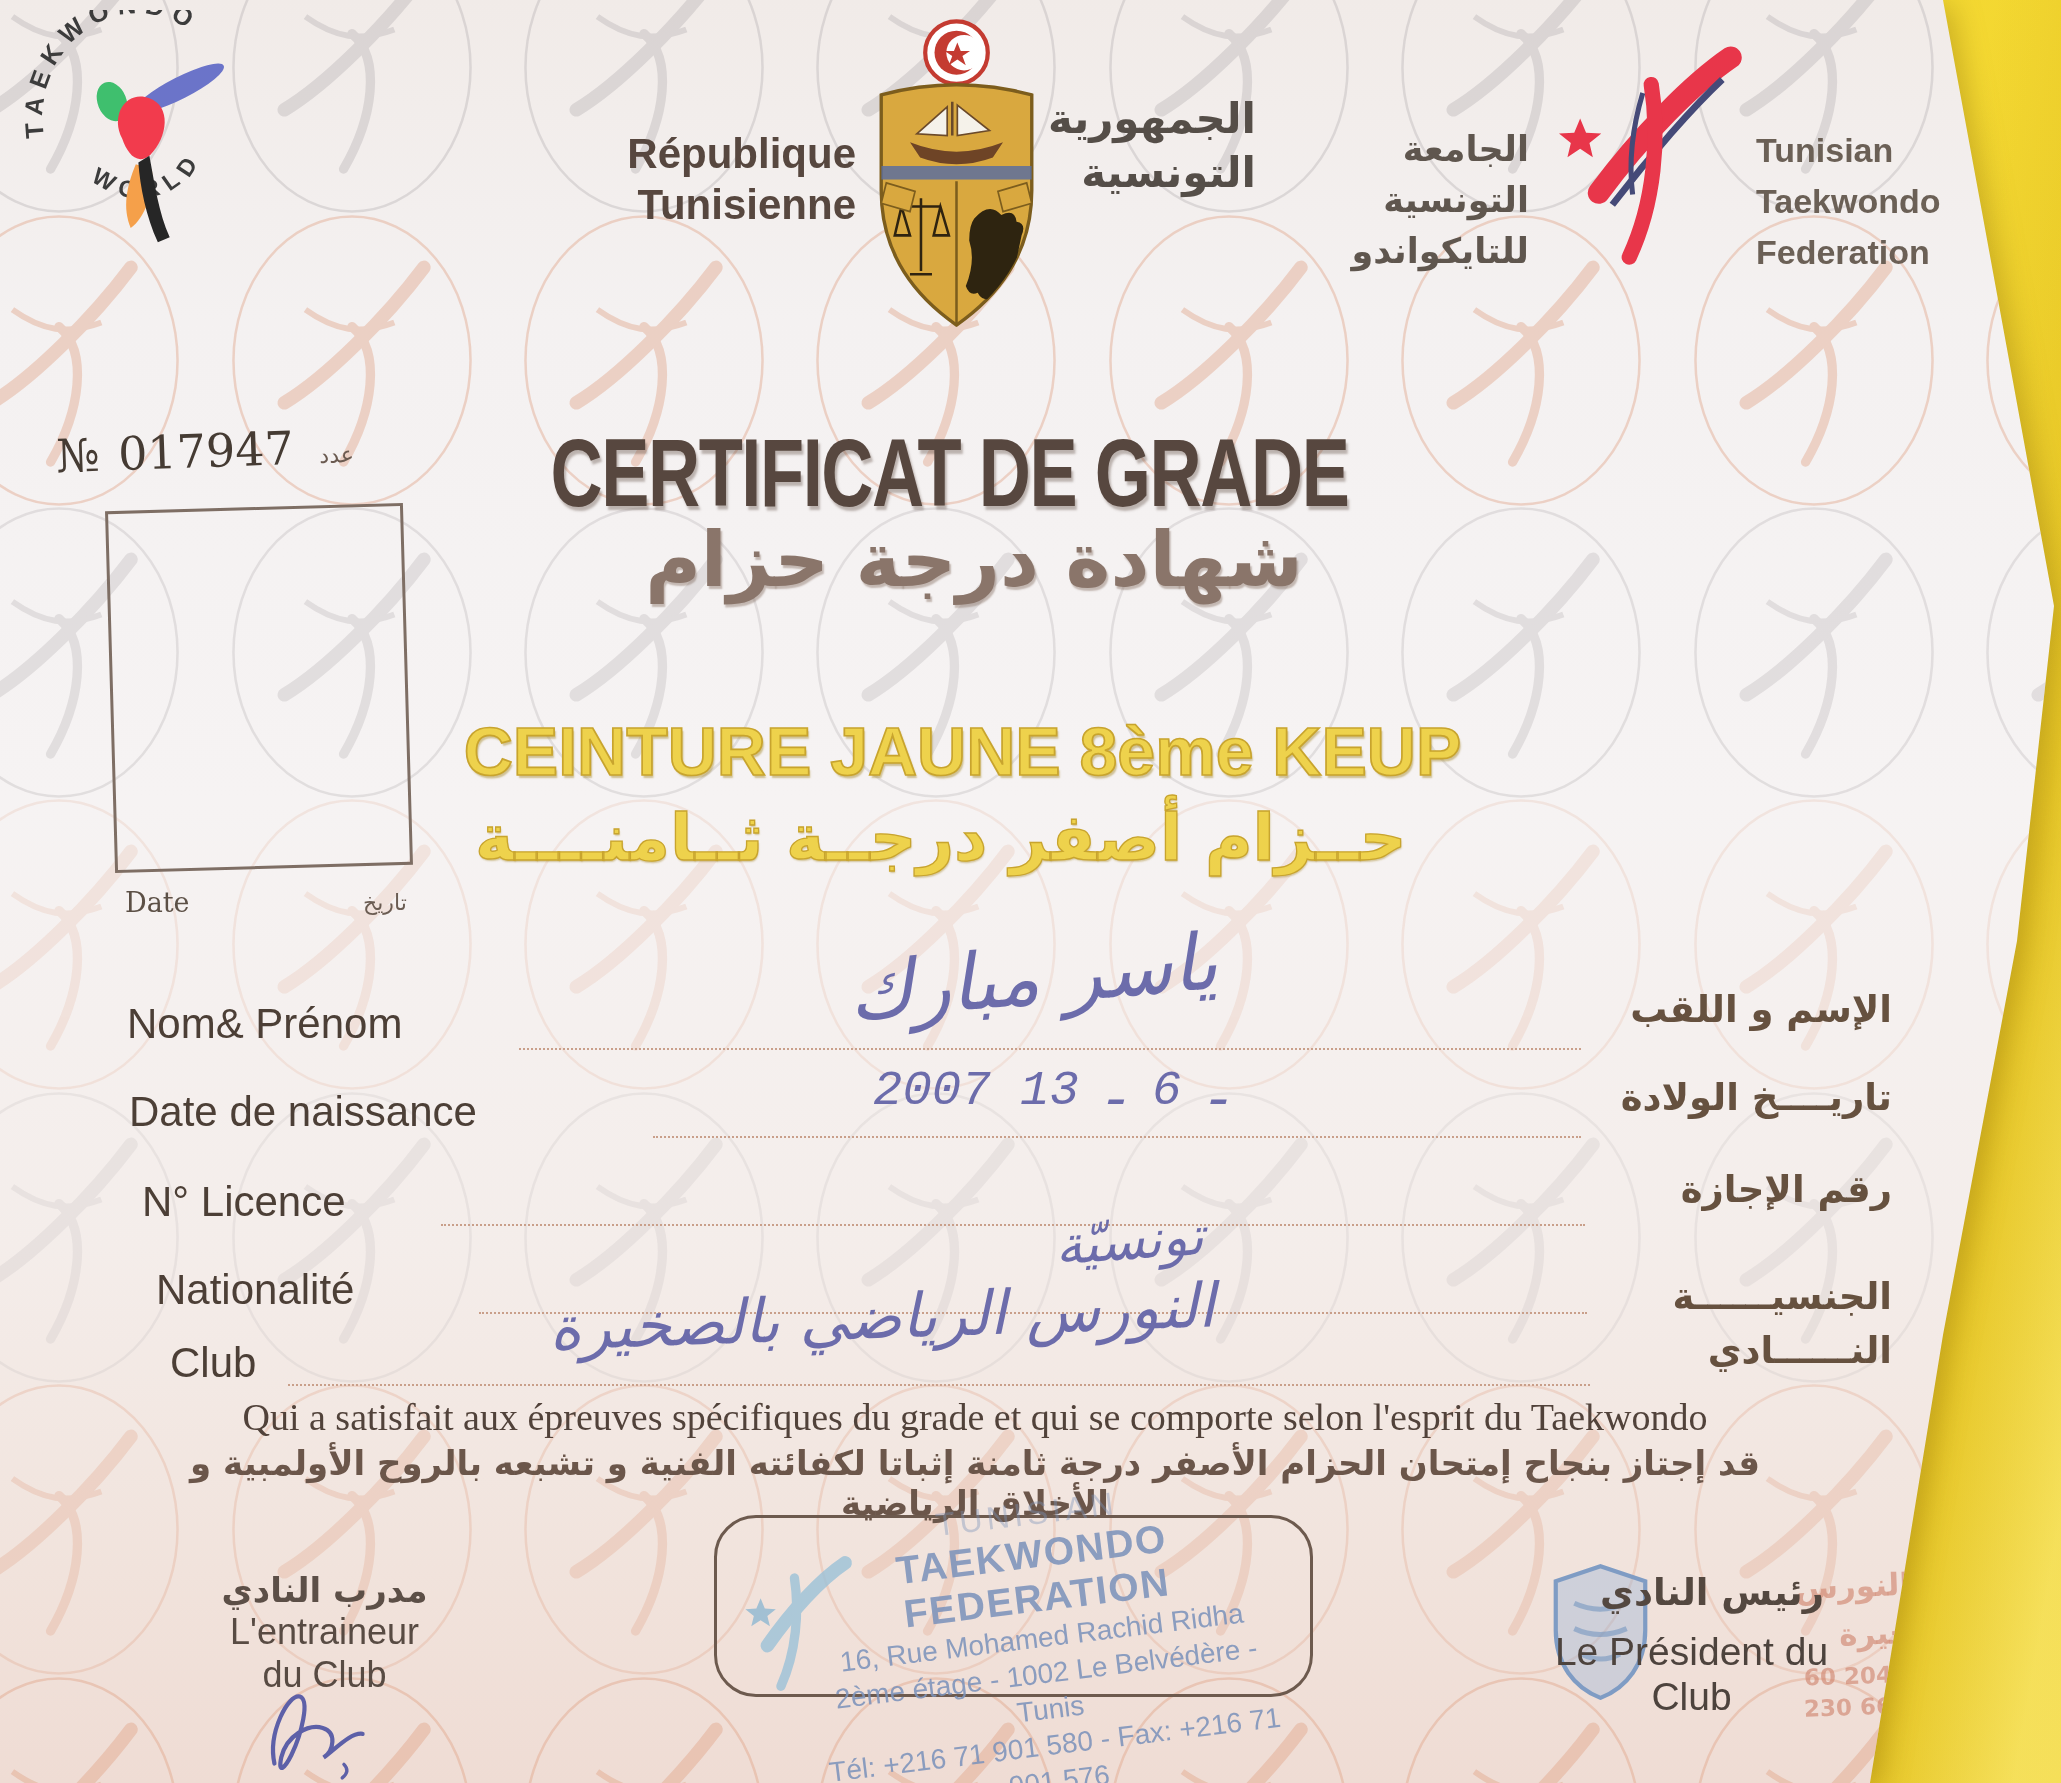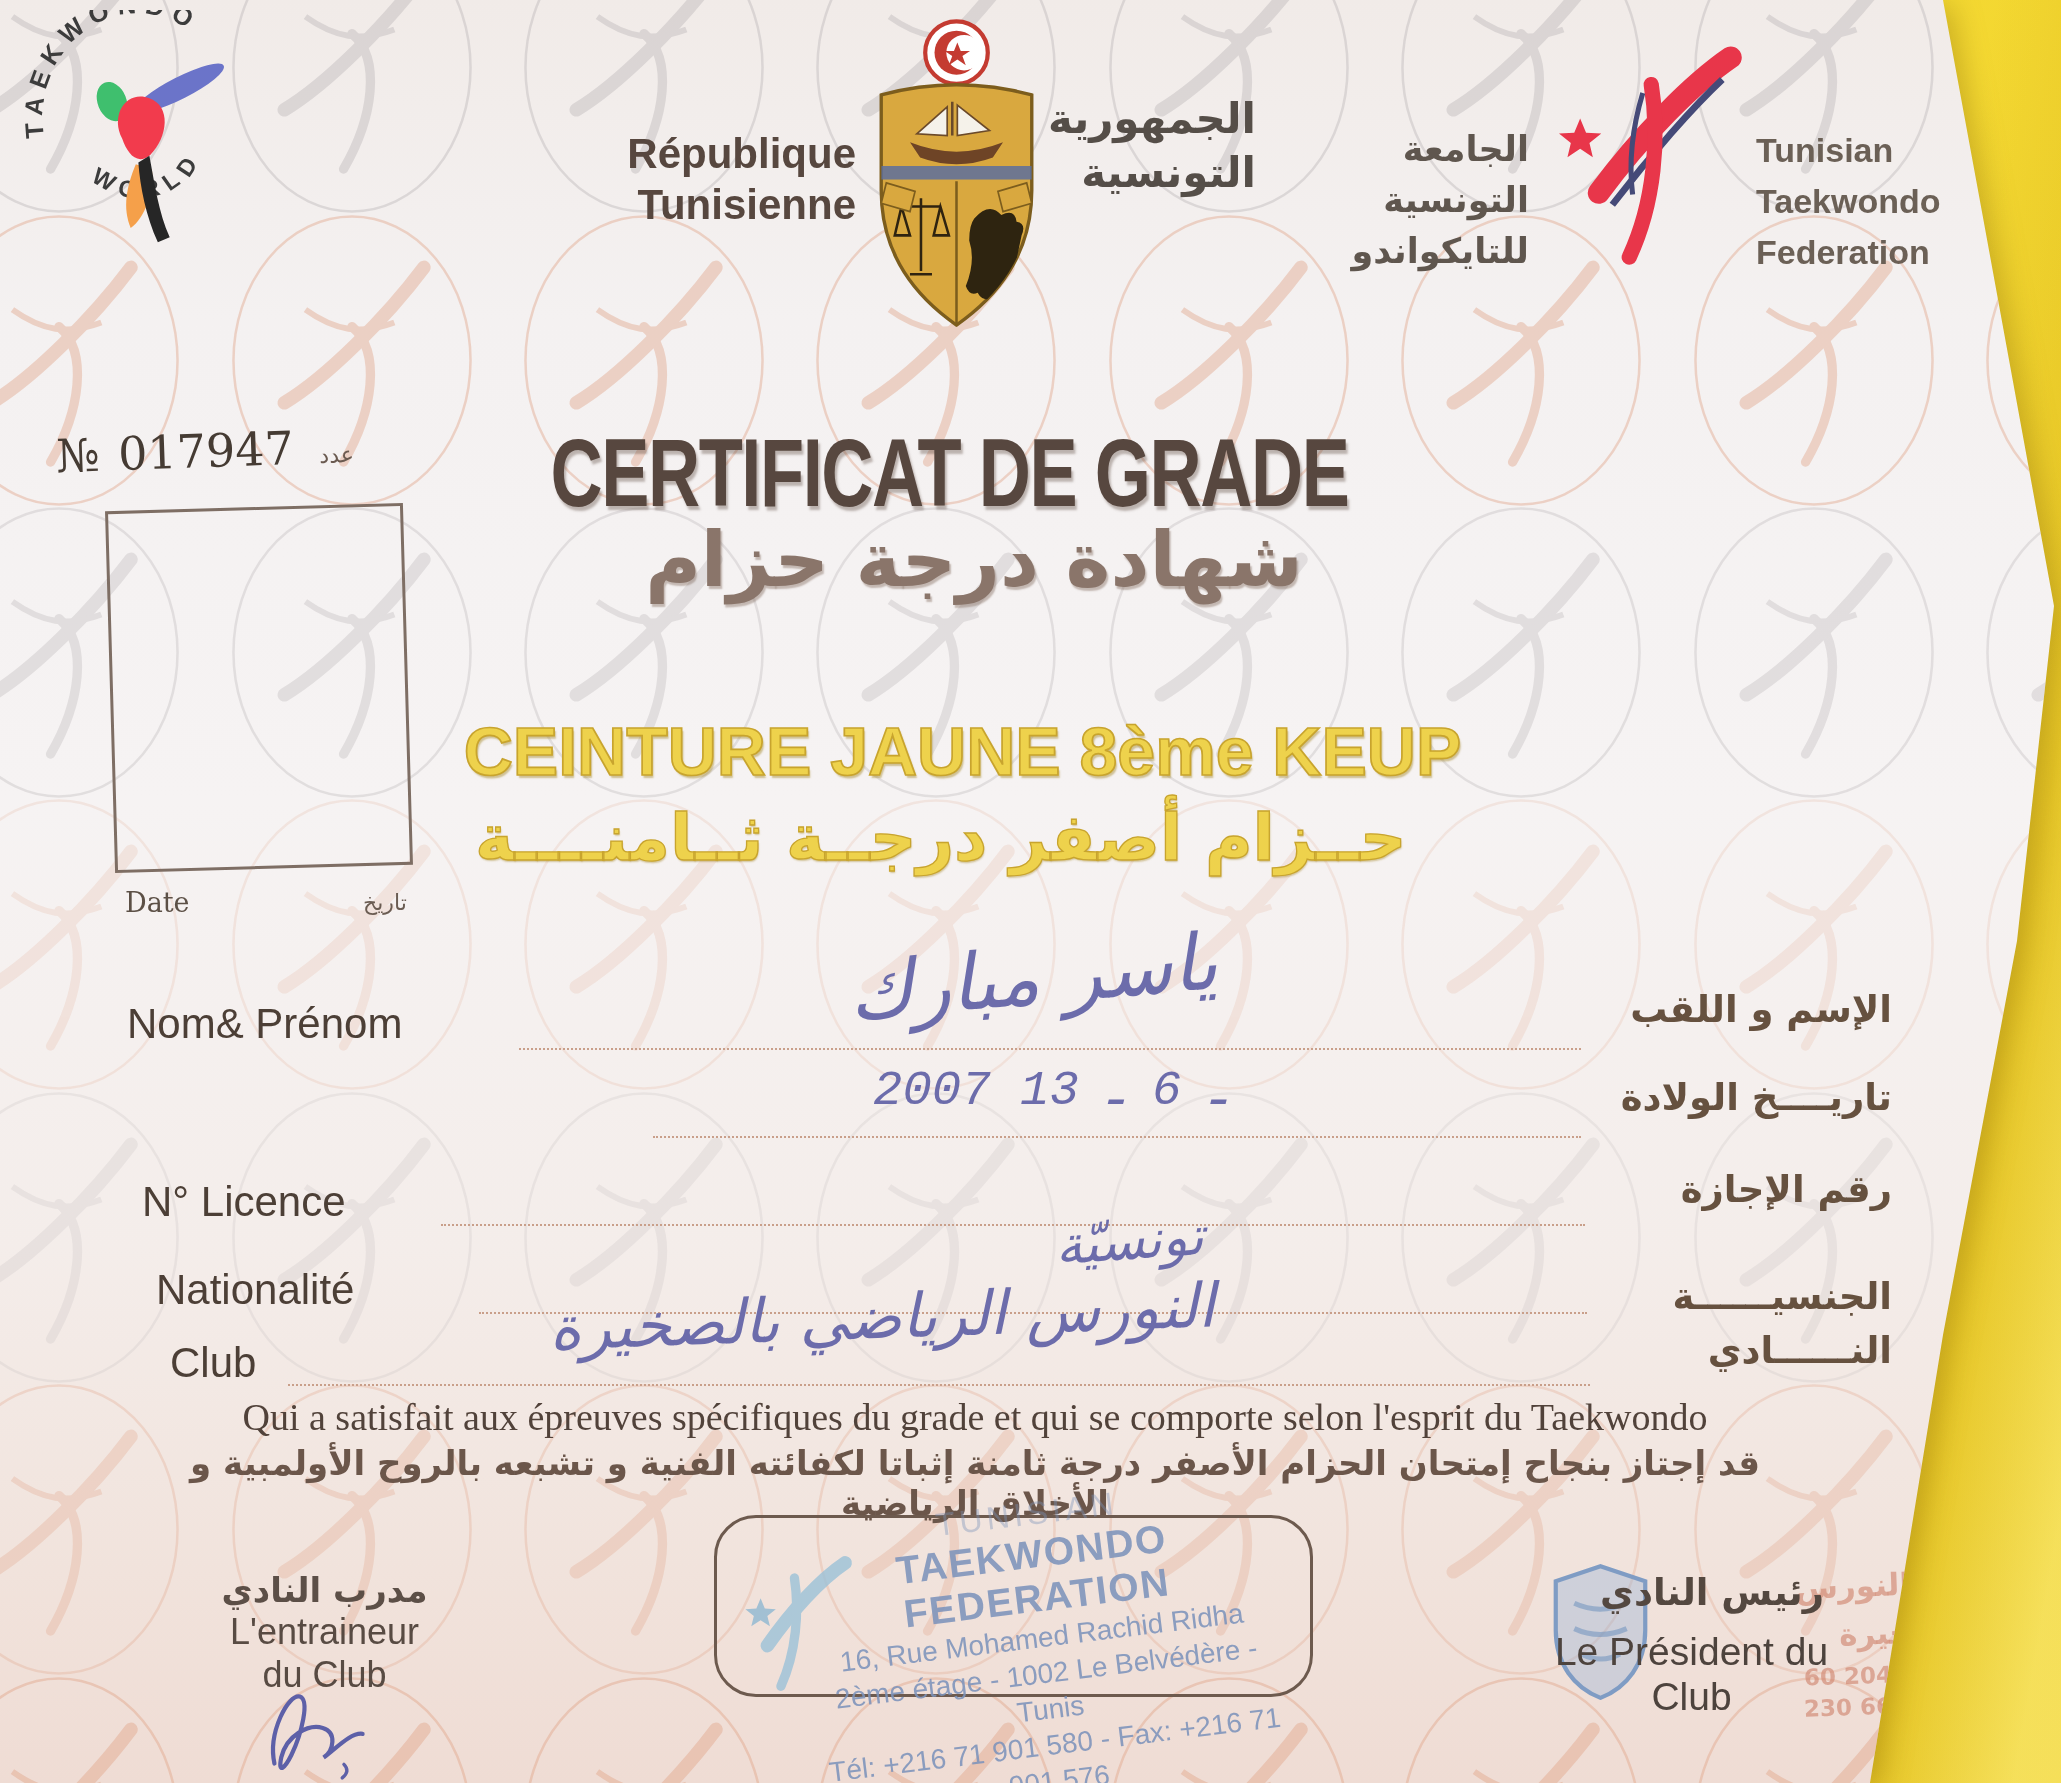--- a/index.html
+++ b/index.html
@@ -549,20 +549,21 @@
     <div class="title-fr">CERTIFICAT DE GRADE</div>
     <div class="title-ar">شهادة درجة حزام</div>
     <div class="grade-fr">CEINTURE JAUNE 8ème KEUP</div>
     <div class="grade-ar">حــزام أصفر درجــة ثــامنــــة</div>
 
     <div class="f-label fl1">Nom&amp; Prénom</div>
     <div class="f-line ln1"></div>
     <div class="f-label-ar fa1">الإسم و اللقب</div>
     <div class="hand hv1">ياسر مبارك</div>
 
+    <div class="f-label fl2">Date de naissance</div>
     <div class="f-line ln2"></div>
     <div class="f-label-ar fa2">تاريــــخ الولادة</div>
     <div class="hand hv2">2007 ـ 6 ـ 13</div>
 
     <div class="f-label fl3">N° Licence</div>
     <div class="f-line ln3"></div>
     <div class="f-label-ar fa3">رقم الإجازة</div>
     <div class="hand hv3"></div>
 
     <div class="f-label fl4">Nationalité</div>

